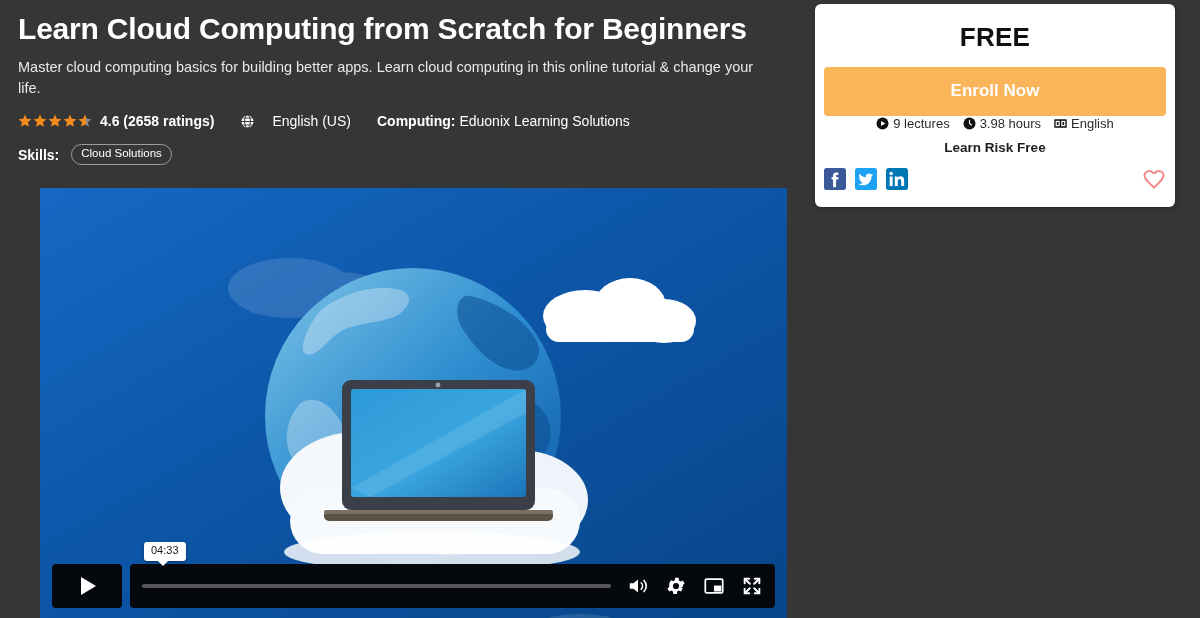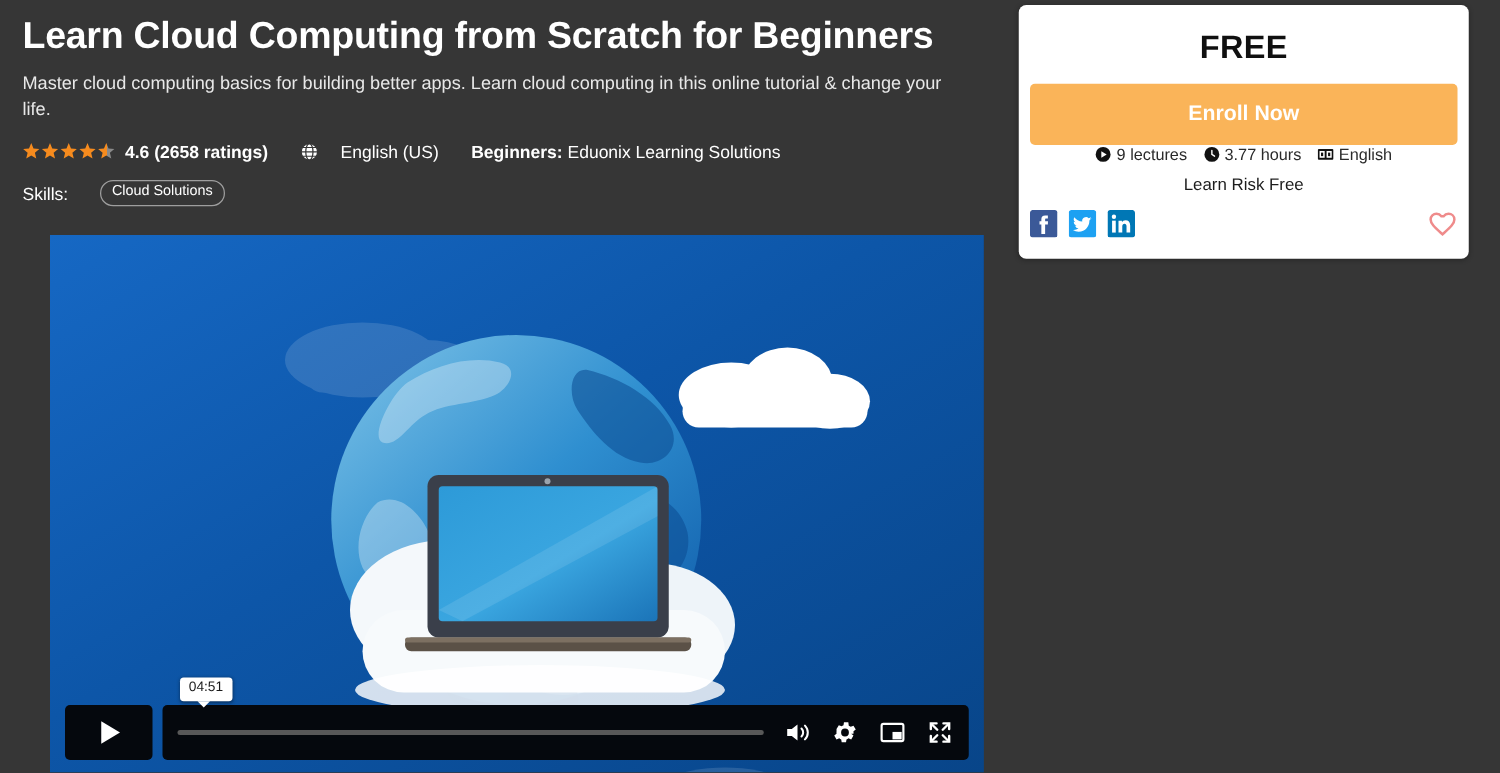--- a/index.html
+++ b/index.html
@@ -45,21 +45,21 @@
   .globe-icon { width: 15px; height: 15px; display: block; }
   .lang-text { font-size: 14px; color: #fff; }
   .instructor-wrap { font-size: 14px; color: #fff; }
   .instructor-label { font-weight: bold; }
 
   .skills-row {
     display: flex; align-items: center;
     margin-top: 15px;
     color: #fff; font-size: 14px;
   }
-  .skills-label { font-weight: normal; margin-right: 25px; }
+  .skills-label { font-weight: bold; margin-right: 12px; }
   .skill-chip {
     border: 1px solid #9e9e9e;
     border-radius: 11px;
     padding: 2px 9px 3px;
     font-size: 11.5px;
     color: #ffffff;
     line-height: 1.2;
     white-space: nowrap;
   }
 
@@ -144,21 +144,21 @@
     cursor: pointer;
   }
   .card-info {
     display: flex; justify-content: center; align-items: center;
     gap: 13px; 
     font-size: 13px; color: #2a2a2a;
   }
   .info-item { display: flex; align-items: center; gap: 4px; white-space: nowrap; }
   .info-ic { width: 13px; height: 13px; display: block; }
   .risk-free {
-    text-align: center; font-weight: normal; font-size: 13.5px;
+    text-align: center; font-weight: bold; font-size: 13.5px;
     color: #1d1d1d; margin-top: 9px;
   }
   .card-bottom {
     display: flex; align-items: center; justify-content: space-between;
     margin-top: 12px;
   }
   .socials { display: flex; gap: 9px; }
   .soc { width: 22px; height: 22px; border-radius: 2px; display: block; cursor: pointer; }
   .heart-btn { width: 24px; height: 24px; cursor: pointer; display: block; }
 </style>
@@ -211,21 +211,21 @@
           <line x1="1.5" y1="12" x2="22.5" y2="12" stroke="#363636" stroke-width="1.6"></line>
           <line x1="3.2" y1="6.4" x2="20.8" y2="6.4" stroke="#363636" stroke-width="1.4"></line>
           <line x1="3.2" y1="17.6" x2="20.8" y2="17.6" stroke="#363636" stroke-width="1.4"></line>
         </svg>
         <span class="lang-text">English (US)</span>
       </span>
 
       <span class="meta-sep"></span>
 
       <span class="instructor-wrap">
-        <span class="instructor-label">Beginners:</span>
+        <span class="instructor-label">Computing:</span>
         <span>Eduonix Learning Solutions</span>
       </span>
     </div>
 
     <div class="skills-row">
       <span class="skills-label">Skills:</span>
       <span class="skill-chip">Cloud Solutions</span>
     </div>
   </div>
 
@@ -294,21 +294,21 @@
       </g>
 
       <g fill="#ffffff">
         <ellipse cx="545" cy="128" rx="42" ry="26"></ellipse>
         <ellipse cx="590" cy="118" rx="36" ry="28"></ellipse>
         <ellipse cx="624" cy="133" rx="32" ry="22"></ellipse>
         <rect x="506" y="128" width="148" height="26" rx="13"></rect>
       </g>
     </svg>
 
-    <div class="tooltip">04:51</div>
+    <div class="tooltip">04:33</div>
 
     <div class="vc-bar">
       <div class="vc-play">
         <div class="vc-play-tri"></div>
       </div>
       <div class="vc-main">
         <div class="vc-progress">
           <div class="vc-progress-fill" style="width: 0%;"></div>
         </div>
 
@@ -356,21 +356,21 @@
           <path fill="#ffffff" d="M9.3 7.2l8 4.8-8 4.8z"></path>
         </svg>
         <span>9 lectures</span>
       </span>
 
       <span class="info-item">
         <svg class="info-ic" viewBox="0 0 24 24">
           <circle cx="12" cy="12" r="11" fill="#111111"></circle>
           <path fill="none" stroke="#ffffff" stroke-width="2.1" stroke-linecap="round" d="M12 6.2V12l3.9 2.6"></path>
         </svg>
-        <span>3.77 hours</span>
+        <span>3.98 hours</span>
       </span>
 
       <span class="info-item">
         <svg class="info-ic" viewBox="0 0 24 24">
           <rect x="0.5" y="4" width="23" height="16" rx="1.6" fill="#111111"></rect>
           <rect x="3" y="7" width="7.6" height="10" fill="#ffffff"></rect>
           <rect x="13.4" y="7" width="7.6" height="10" fill="#ffffff"></rect>
           <rect x="5.2" y="9.4" width="3.2" height="5.2" fill="#111111"></rect>
           <rect x="15.6" y="9.4" width="3.2" height="5.2" fill="#111111"></rect>
         </svg>

